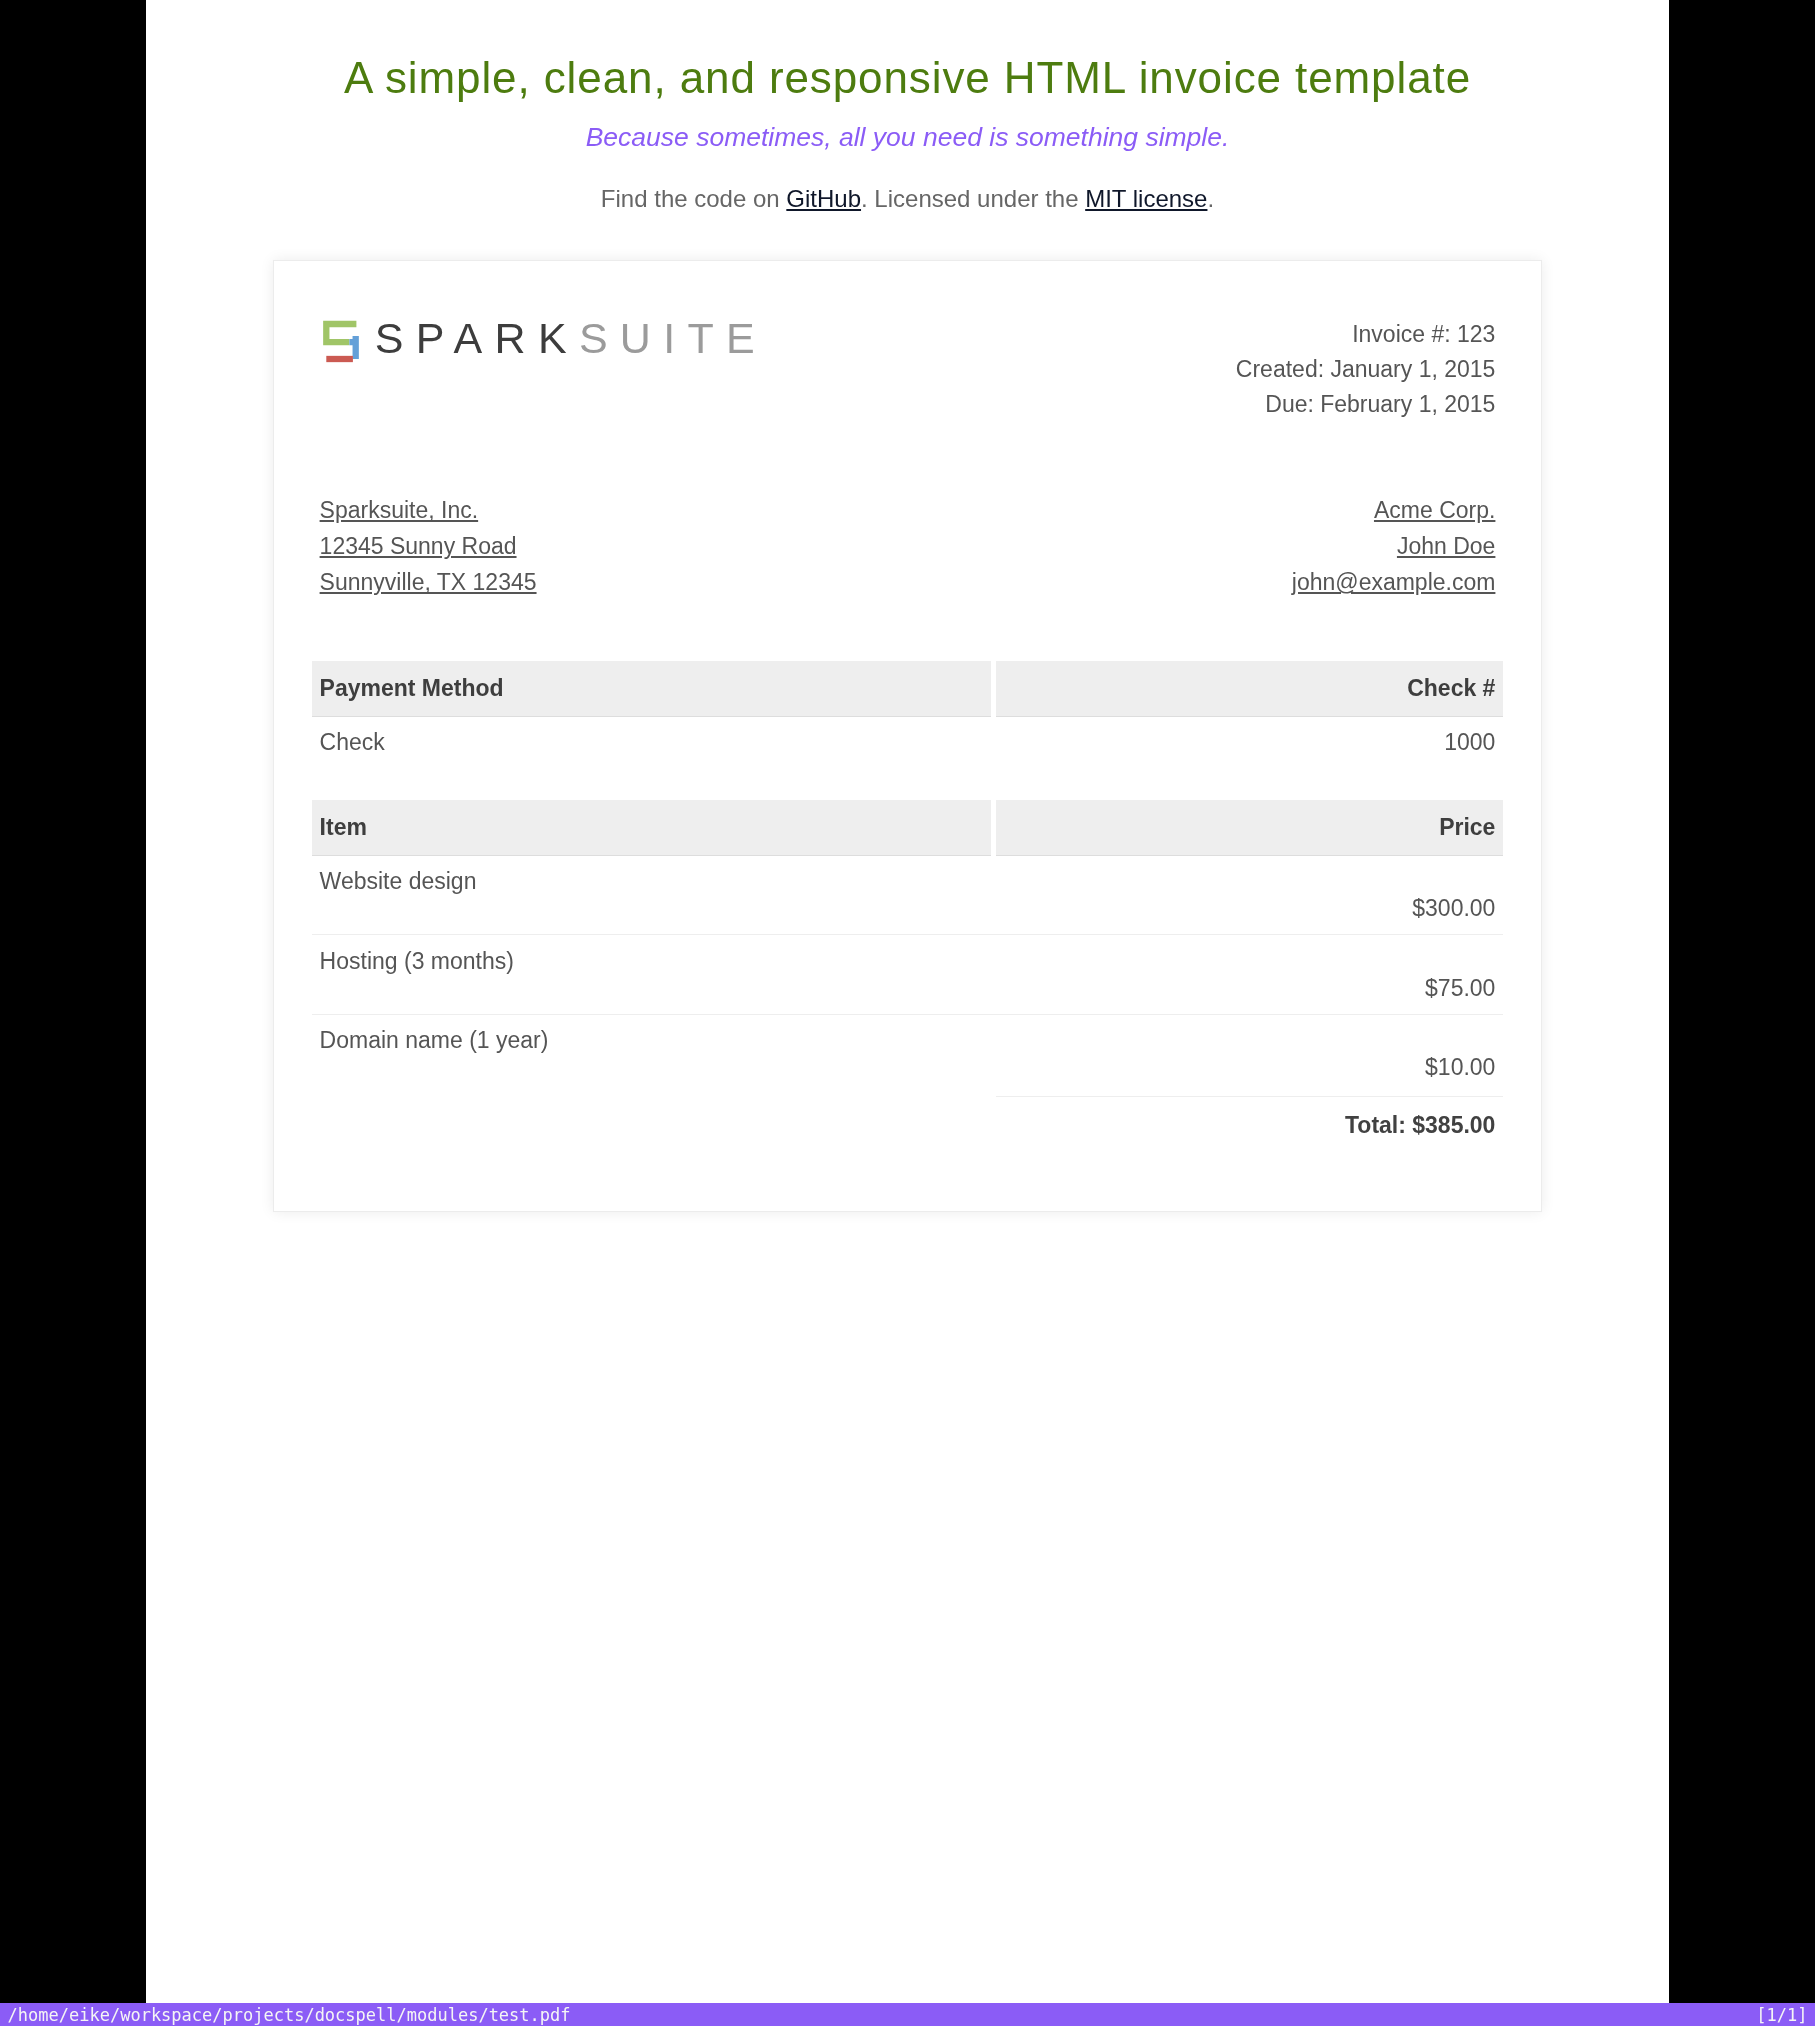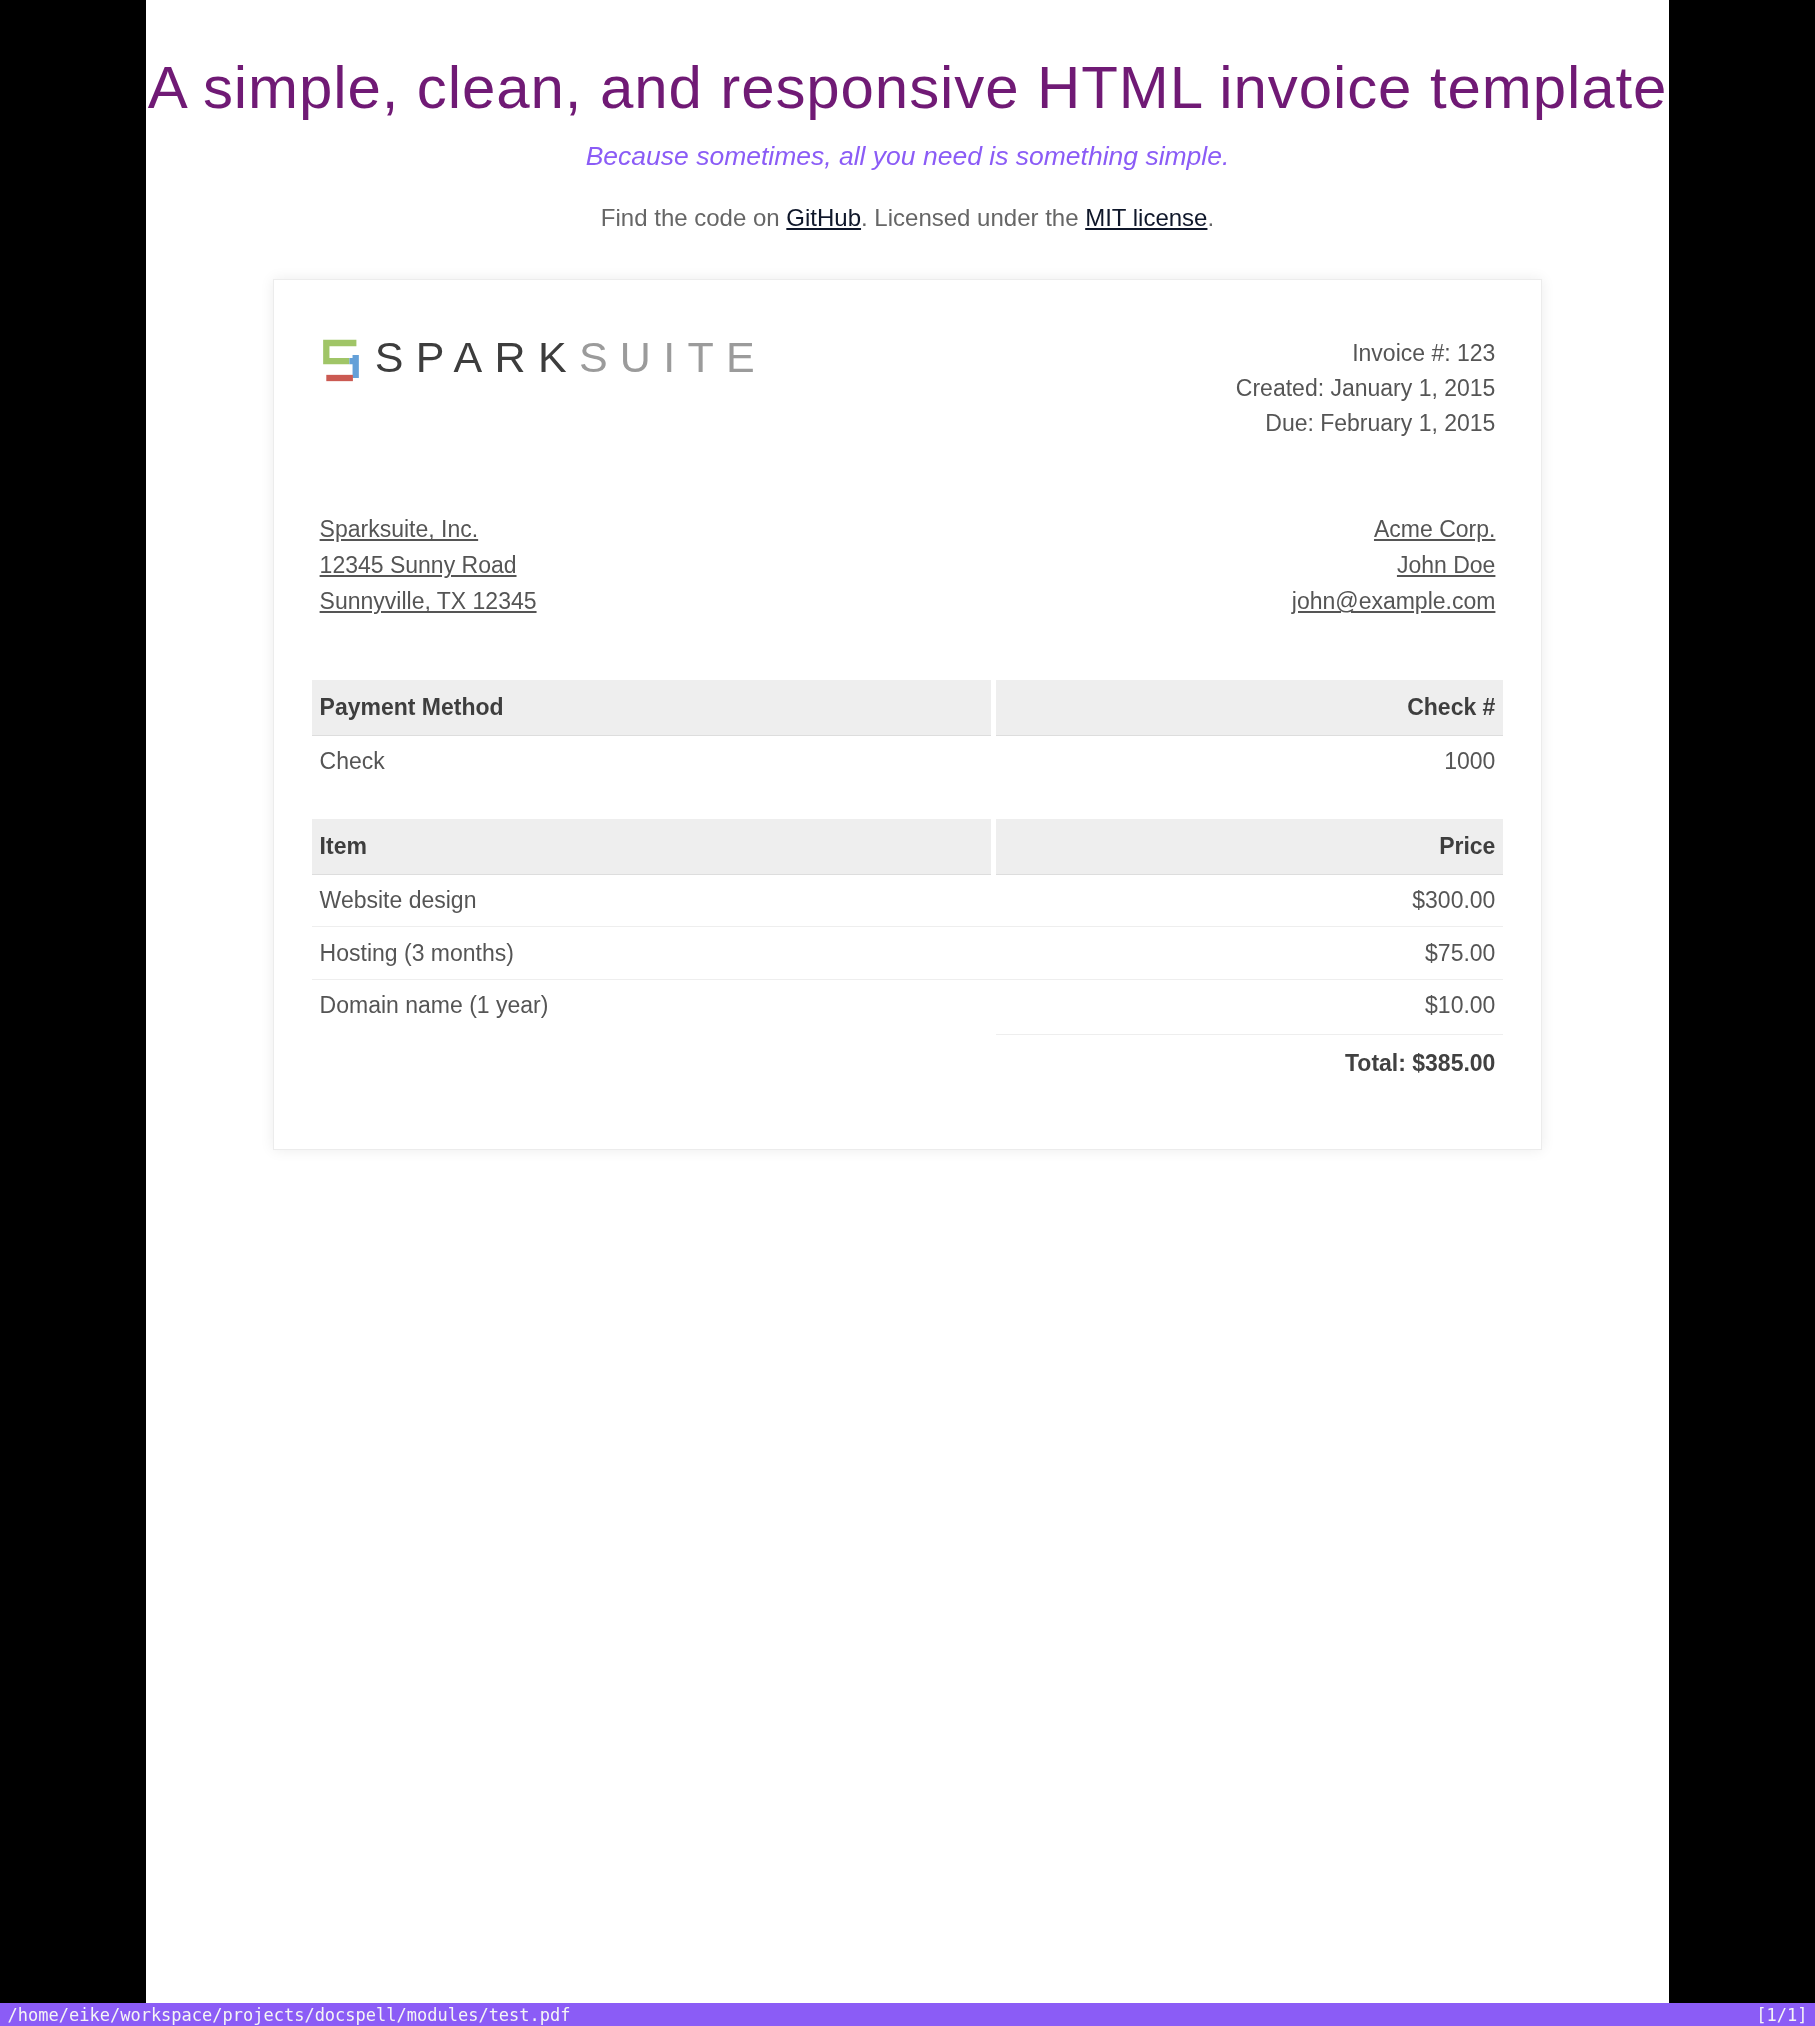--- a/index.html
+++ b/index.html
@@ -14,23 +14,23 @@
   .page {
     position: absolute;
     left: 146px; top: 0;
     width: 1523px; height: 2003px;
     background: #ffffff;
   }
   
   .doc-header { text-align: center; padding-top: 53px; }
   .doc-title {
     margin: 0;
-    font-size: 60px;
+    font-size: 44px;
     font-weight: 300;
-    color: #701a75;
+    color: #4d7c0f;
     letter-spacing: 0.9px;
   }
   .doc-subtitle {
     margin-top: 19px;
     font-size: 26.5px;
     font-style: italic;
     color: #8b5cf6;
   }
   .code-line {
     margin-top: 32px;
@@ -93,20 +93,21 @@
     color: #3e3e3e;
     padding: 14px 7.6px;
   }
   .c1 { flex: 0 0 57%; }
   .c2 { flex: 1 1 auto; text-align: right; }
   .pay-row { display: flex; padding: 11.4px 7.6px 23px; }
   .item-row {
     display: flex;
     padding: 12.3px 7.6px;
     border-bottom: 0.9px solid #eeeeee;
+    flex-direction: column;
   }
   .item-row.last { border-bottom: none; }
   .total-row { display: flex; justify-content: flex-end; }
   .total-cell {
     flex: 0 0 42.6%;
     border-top: 1.9px solid #eeeeee;
     margin-top: 1.9px;
     padding: 15px 7.6px;
     text-align: right;
     font-weight: bold;

